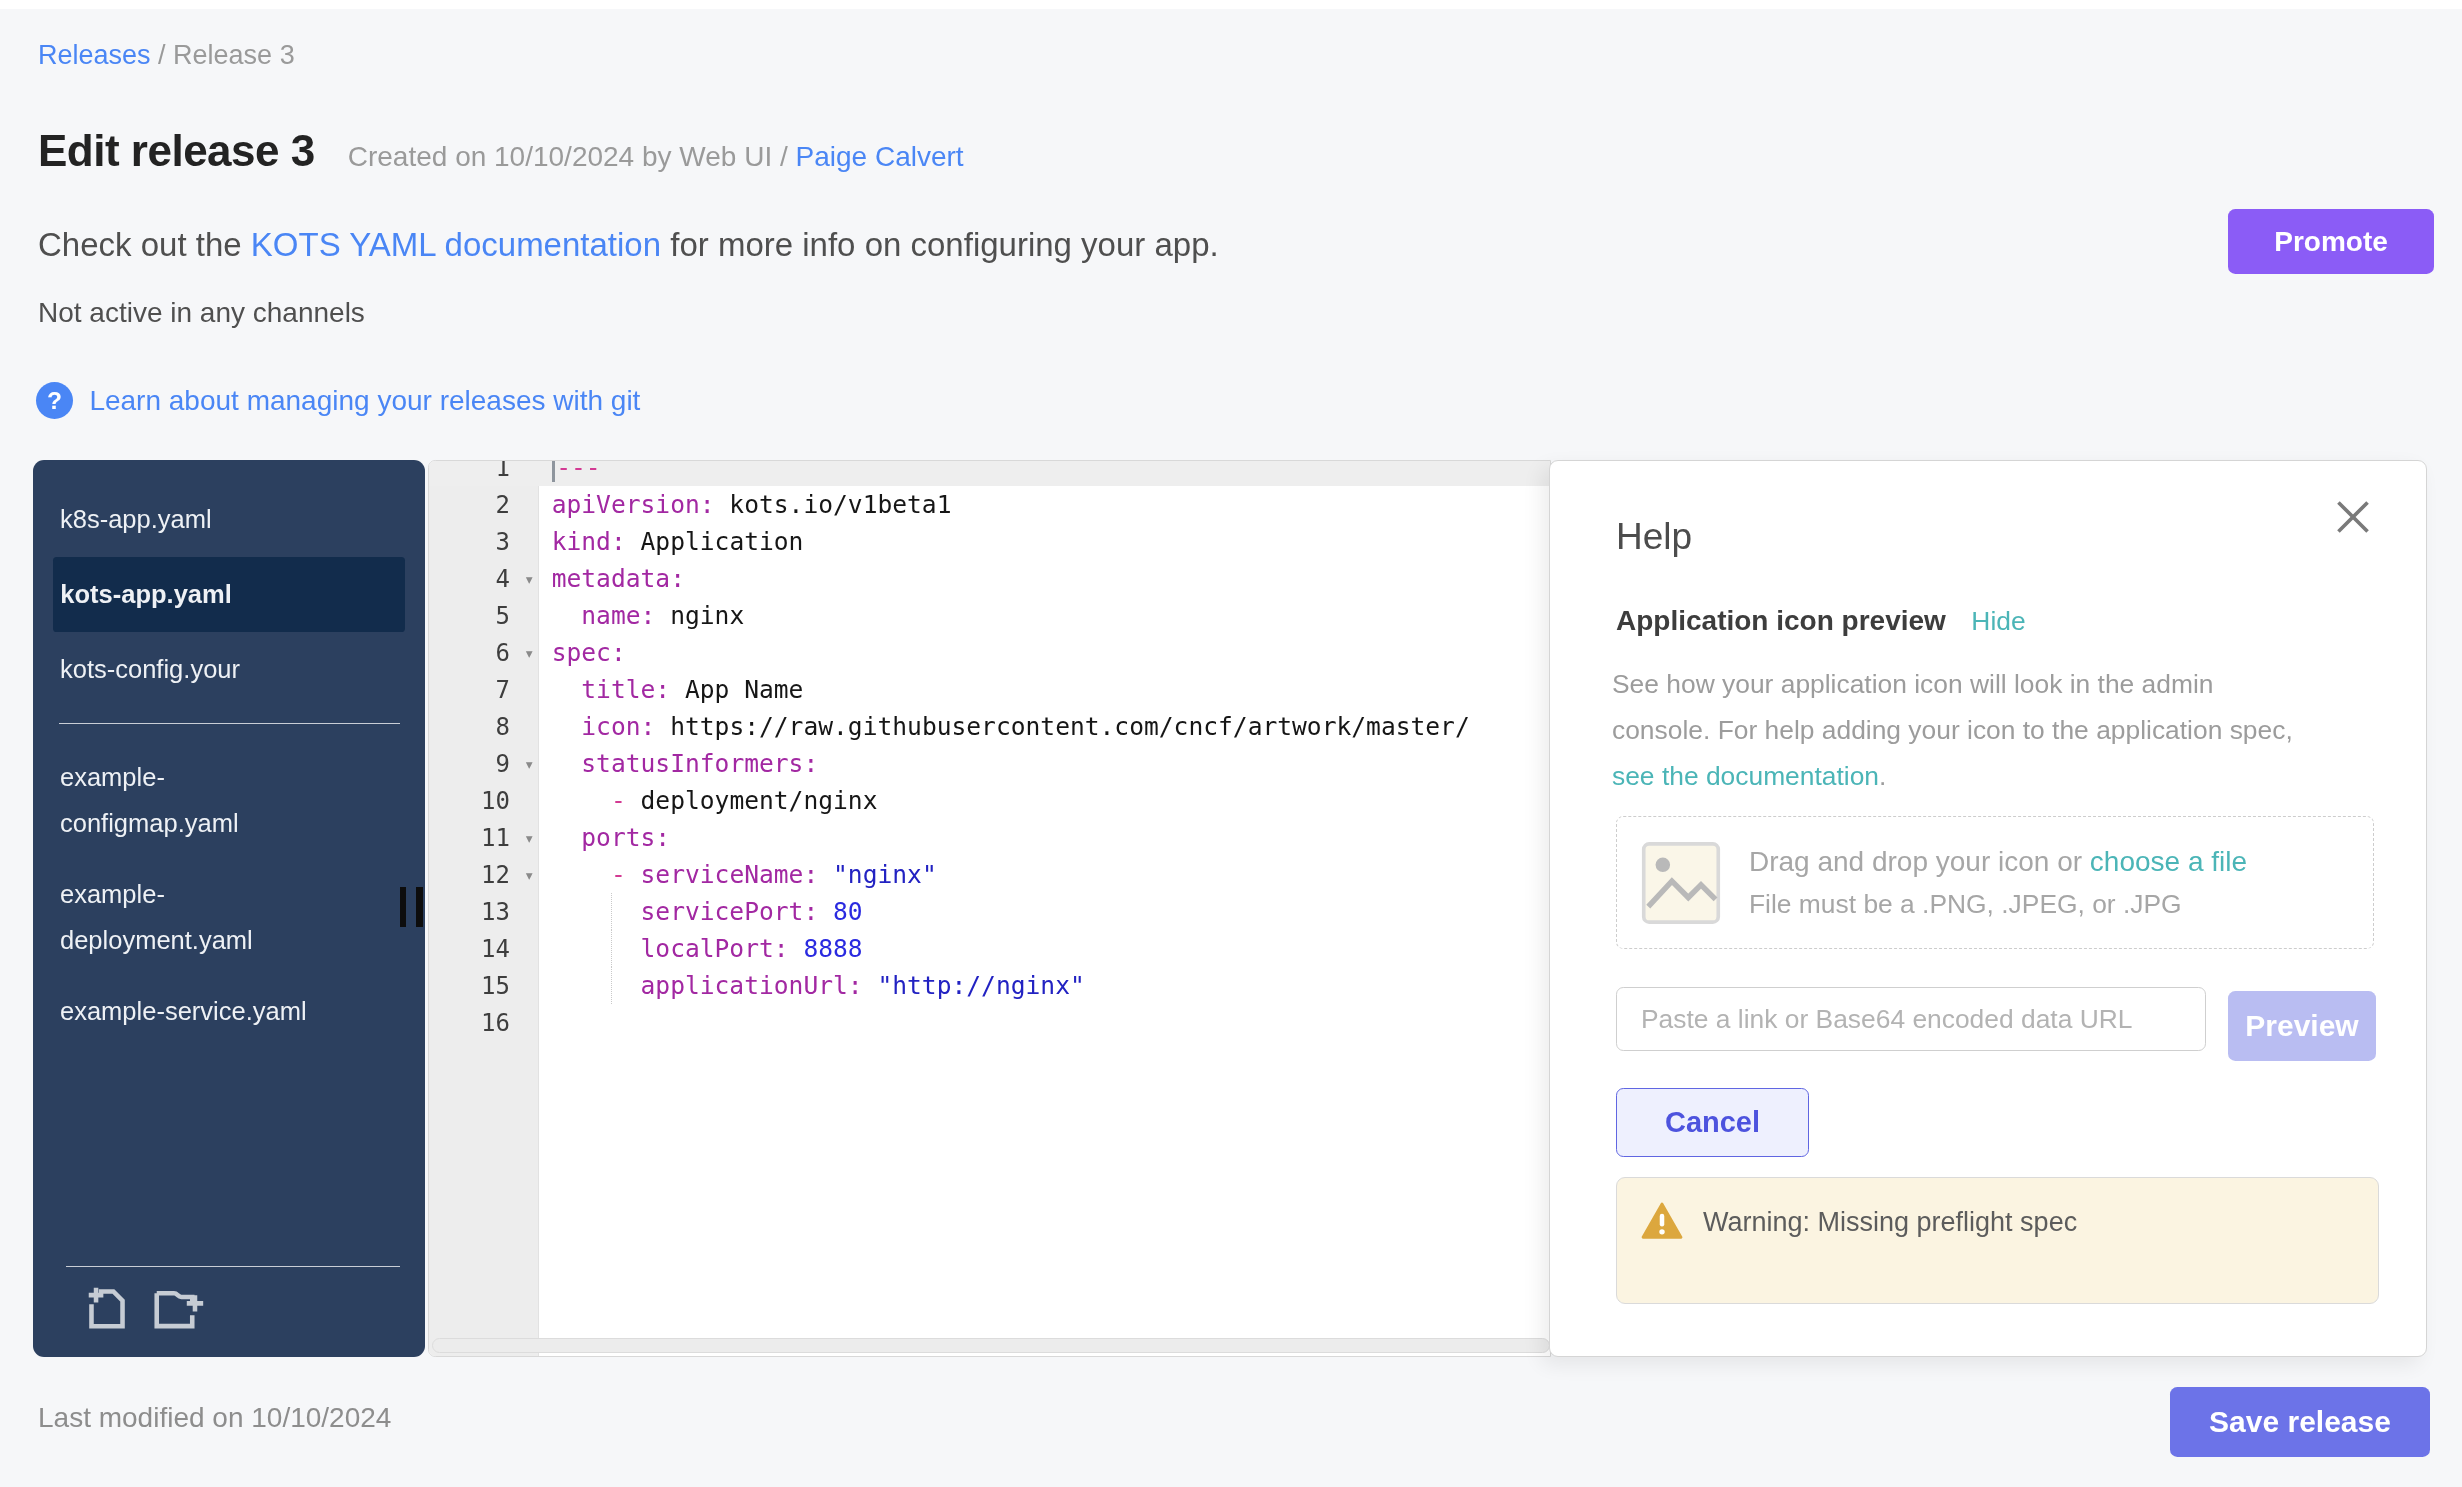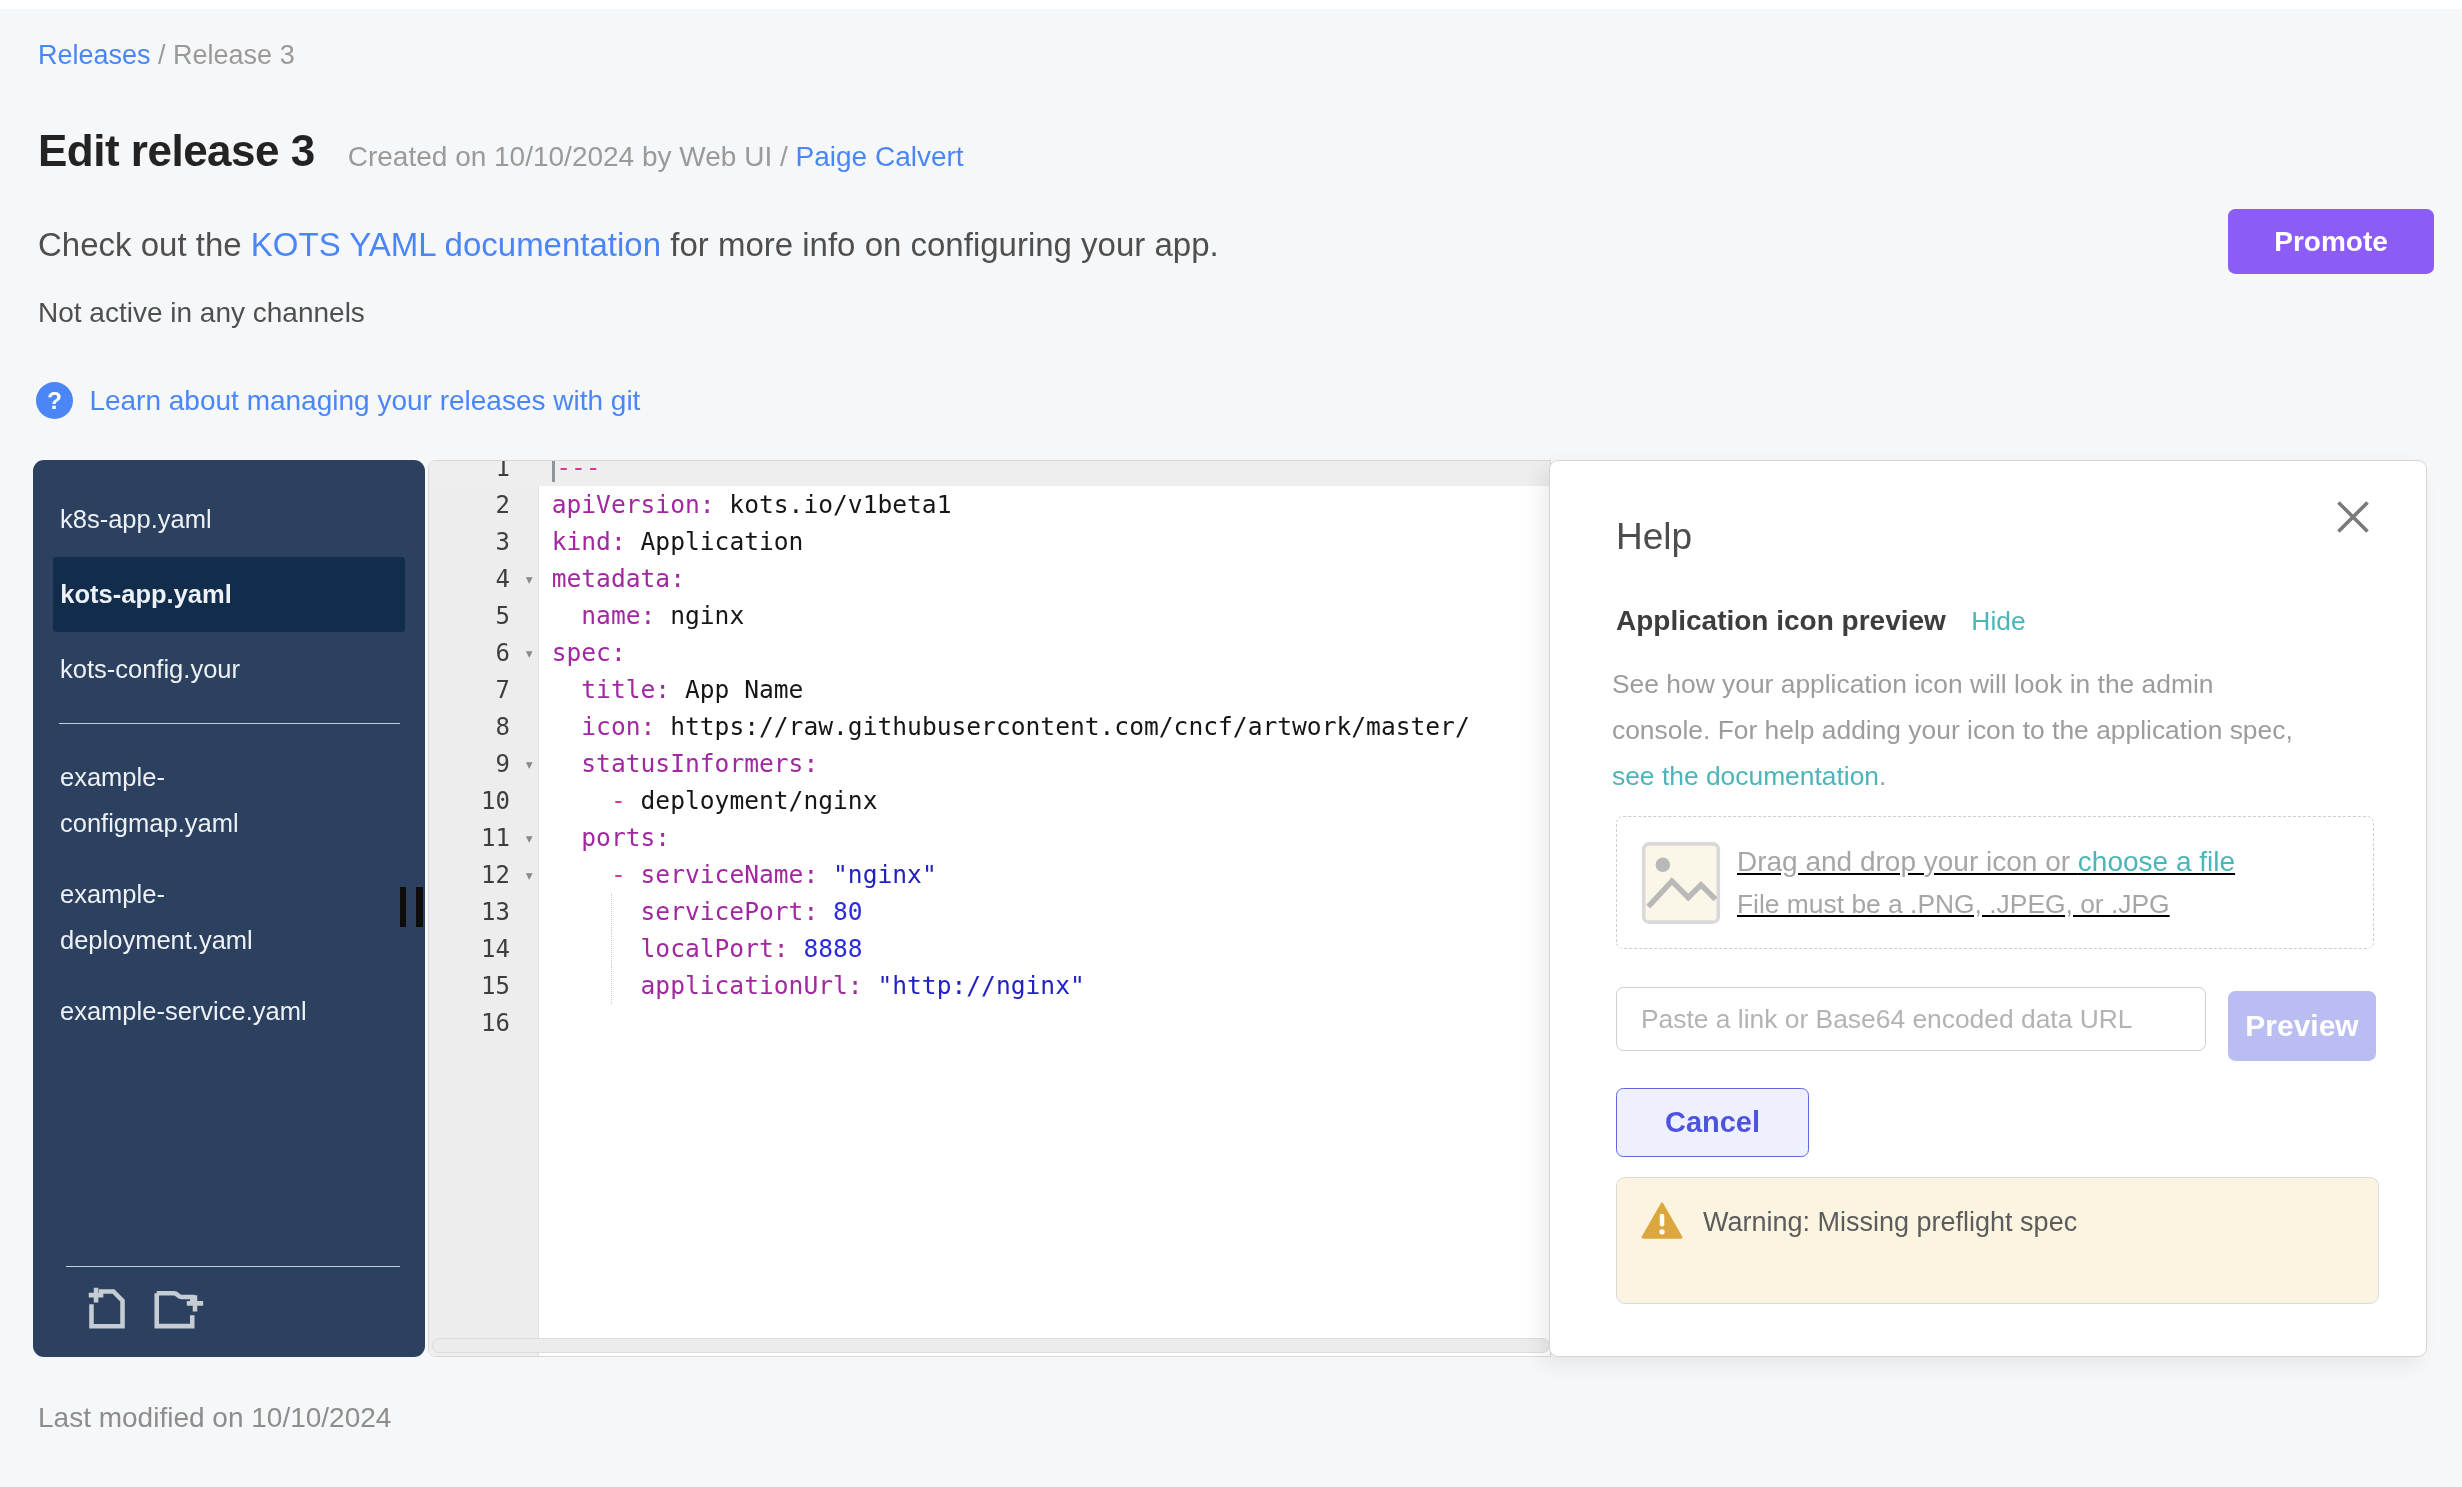--- a/index.html
+++ b/index.html
@@ -122,21 +122,21 @@
   .section-title { font-size:28px; font-weight:700; color:#3d3d3d; }
   .hide-link { font-size:26.4px; color:#4bb5b7; cursor:pointer; text-decoration:none; }
   .help-desc { position:absolute; left:62px; top:200px; font-size:26.4px; color:#9c9c9c; line-height:46px; }
   .help-desc a { color:#4bb5b7; text-decoration:none; cursor:pointer; }
 
   .dropzone {
     position:absolute; left:66px; top:355px; width:758px; height:133px;
     border:1.8px dashed #cdcdcd; border-radius:7.3px;
     display:flex; align-items:center; padding-left:24px;
   }
-  .dz-text { margin-left:16px;text-decoration:underline; }
+  .dz-text { margin-left:28px; }
   .dz-line1 { font-size:28px; color:#a6a6a6; }
   .dz-line1 a { color:#4bb5b7; text-decoration:none; cursor:pointer; }
   .dz-line2 { font-size:26.4px; color:#a6a6a6; margin-top:11px; }
 
   .url-input {
     position:absolute; left:66px; top:526px; width:590px; height:64px;
     border:1.8px solid #cfcfcf; border-radius:7.3px; background:#fff;
     font-size:26.4px; color:#555; padding:0 24px;
     font-family:"Liberation Sans", sans-serif;
   }
@@ -345,14 +345,15 @@
       <svg class="warn-icon" width="42" height="38" viewBox="0 0 46 42">
         <path d="M23 2 L44 39 H2 Z" fill="#dca73e" stroke="#dca73e" stroke-width="3" stroke-linejoin="round"></path>
         <rect x="20.5" y="13" width="5" height="14" rx="2.5" fill="#ffffff"></rect>
         <circle cx="23" cy="33" r="3" fill="#ffffff"></circle>
       </svg>
       <div class="warn-title">Warning: Missing preflight spec</div>
     </div>
   </section>
 
   <div class="last-modified">Last modified on 10/10/2024</div>
+  <button class="save-btn">Save release</button>
 </div>
 
 
 </body></html>

